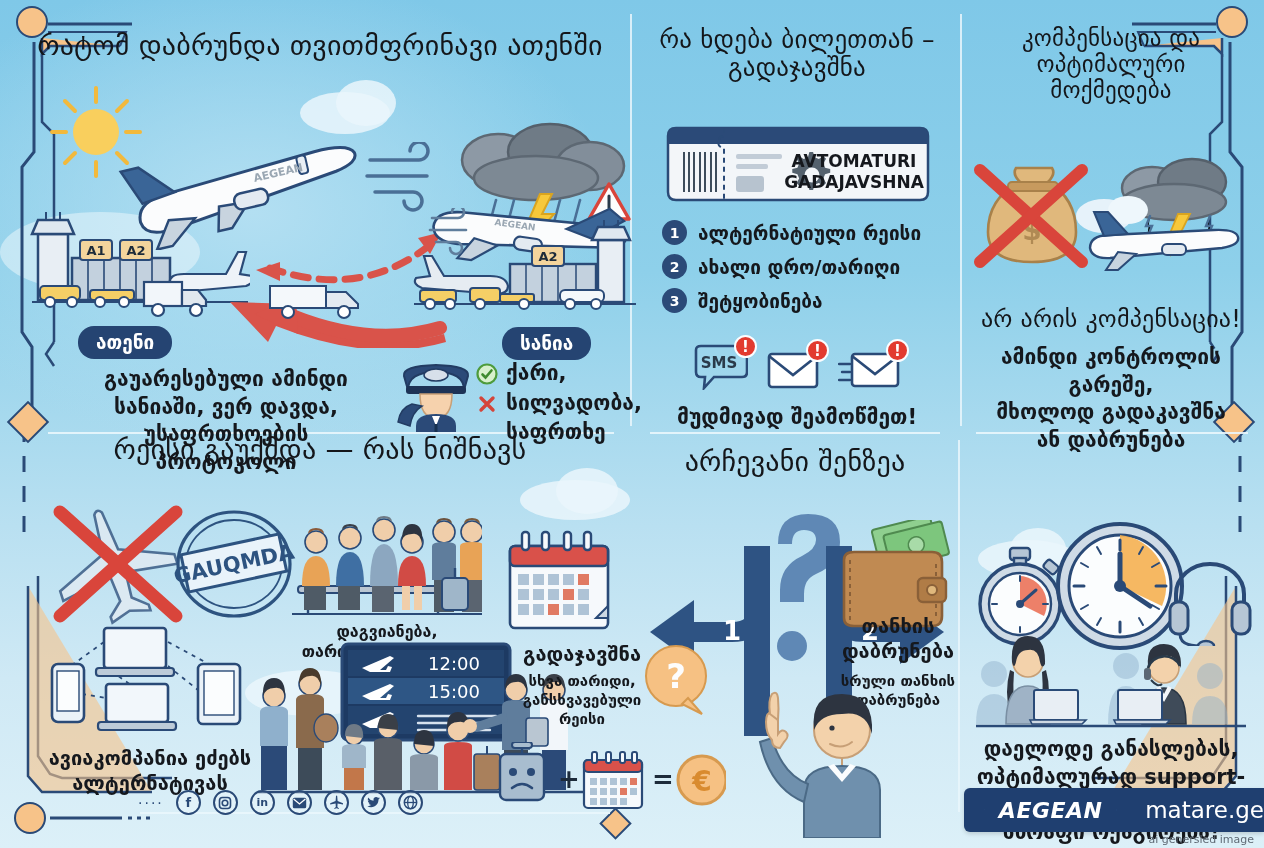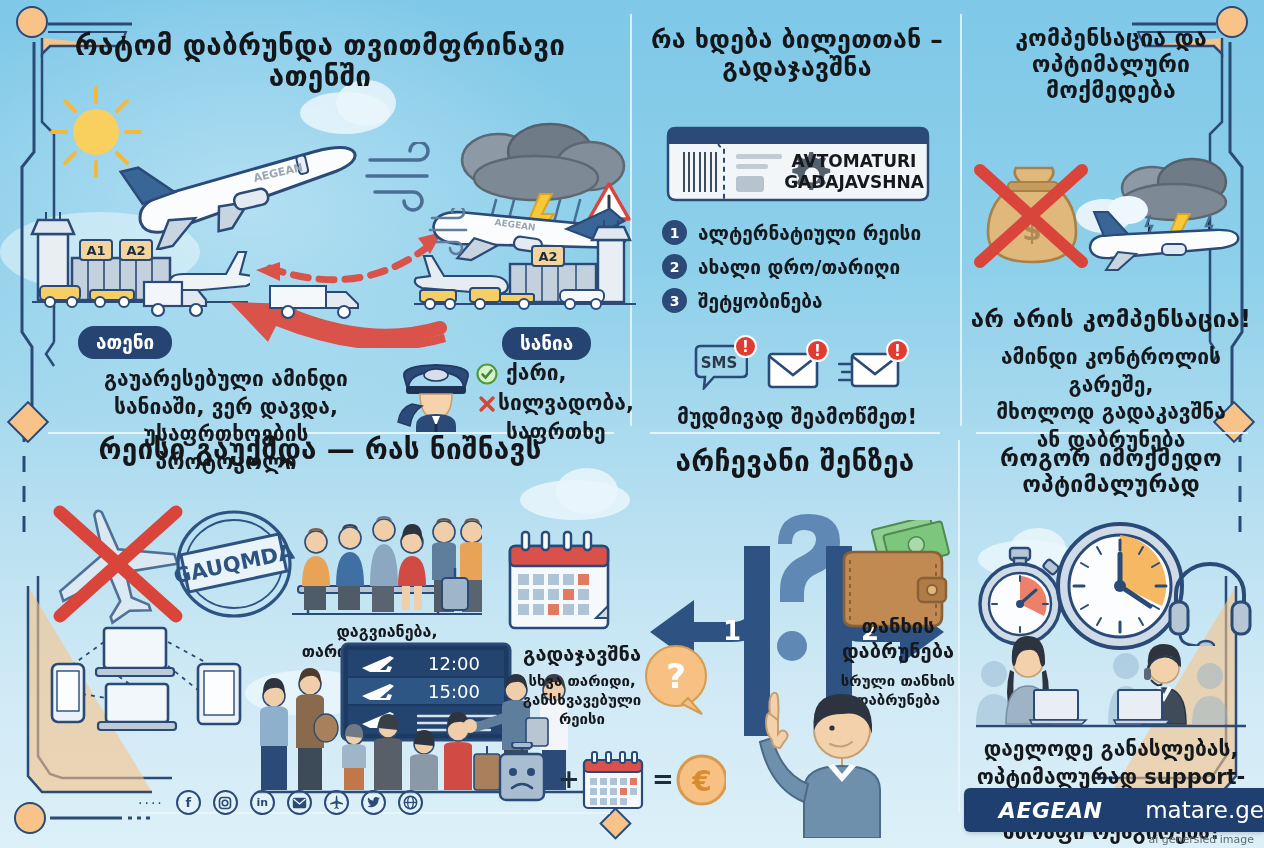--- a/index.html
+++ b/index.html
@@ -25,21 +25,21 @@
   .br { bottom: 2px; right: 2px; }
 
   
   .panel { position: absolute; }
 
   
   .vline { position: absolute; width: 2px; background: #e9f6fc; opacity: .85; }
   .hline { position: absolute; height: 2px; background: #e9f6fc; opacity: .9; }
 
   h1.title, h2.title {
-    font-weight: 700;
+    font-weight: 400;
     color: #14161a;
     text-align: center;
     line-height: 1.12;
     letter-spacing: .2px;
   }
   .t-big { font-size: 28px; }
   .t-mid { font-size: 25px; }
   .t-sm  { font-size: 23px; }
 
   .body-text {
@@ -361,21 +361,21 @@
       <path d="M20 56 Q8 60 6 74 L18 78 Q20 64 30 58Z" fill="#2b4a78" stroke="#223c63" stroke-width="1.5"></path>
     </svg>
     <div style="position:absolute;left:456px;top:330px;">
       <div class="row" style="justify-content:flex-start;gap:8px;margin-bottom:2px;">
         <svg width="22" height="22">
             <circle cx="11" cy="11" r="9.5" fill="#d8f0cd" stroke="#4e9b3c" stroke-width="2.2"></circle>
             <path d="M6.5 11.5 L9.5 14.5 L15.5 7.5" fill="none" stroke="#3f8a2f" stroke-width="2.6" stroke-linecap="round"></path>
           </svg>
         <span class="body-text strongline" style="text-align:left">ქარი,</span>
       </div>
-      <div class="row" style="justify-content:flex-start;margin-bottom:2px;">
+      <div class="row" style="justify-content:flex-start;gap:8px;margin-bottom:2px;">
         <svg width="22" height="22">
             <path d="M5 5 L17 17 M17 5 L5 17" stroke="#d4453a" stroke-width="3.4" stroke-linecap="round"></path>
           </svg>
         <span class="body-text strongline" style="text-align:left">სილვადობა,</span>
       </div>
       <div class="row" style="justify-content:flex-start;gap:8px;">
         <span style="width:22px"></span>
         <span class="body-text strongline" style="text-align:left">საფრთხე</span>
       </div>
     </div>
@@ -591,20 +591,22 @@
       <g>
         <rect x="14" y="40" width="32" height="58" rx="6" fill="#eaf2f8" stroke="#2a4a77" stroke-width="2.6"></rect>
         <rect x="19" y="47" width="22" height="40" fill="#fbfdfe" stroke="#2a4a77" stroke-width="1.4"></rect>
       </g>
 
       <g>
         <rect x="160" y="40" width="42" height="60" rx="5" fill="#eaf2f8" stroke="#2a4a77" stroke-width="2.6"></rect>
         <rect x="166" y="47" width="30" height="44" fill="#fbfdfe" stroke="#2a4a77" stroke-width="1.4"></rect>
       </g>
     </svg>
+    <div style="position:absolute;left:10px;top:312px;width:240px;white-space:pre-line;" class="caption big">ავიაკომპანია ეძებს
+ალტერნატივას</div>
 
     <svg style="position:absolute;left:238px;top:208px;" width="330" height="160">
       <rect x="84" y="2" width="168" height="96" rx="6" fill="#1d3a63" stroke="#2a4a77" stroke-width="3"></rect>
       <rect x="90" y="8" width="156" height="26" fill="#23446f"></rect>
       <rect x="90" y="36" width="156" height="26" fill="#2e5685"></rect>
       <rect x="90" y="64" width="156" height="28" fill="#23446f"></rect>
       <path d="M104 26 L132 14 L136 16 L122 28 L128 28 L130 24 L134 25 L132 30 L112 30Z" fill="#fff"></path>
       <path d="M104 54 L132 42 L136 44 L122 56 L128 56 L130 52 L134 53 L132 58 L112 58Z" fill="#fff"></path>
       <path d="M104 82 L132 70 L136 72 L122 84 L128 84 L130 80 L134 81 L132 86 L112 86Z" fill="#fff"></path>
       <text x="196" y="28" text-anchor="middle" font-size="18" font-weight="400" fill="#fff" font-family="DejaVu Sans, sans-serif">12:00</text>
@@ -831,22 +833,20 @@
       <path d="M82 88 L96 104 L110 88 L104 86 L96 96 L88 86Z" fill="#fbfdfe"></path>
       <path d="M62 106 Q36 96 26 60 L14 64 Q24 110 58 124Z" fill="#6f90ad" stroke="#4b6a86" stroke-width="2"></path>
       <path d="M26 62 Q20 56 20 44 Q20 34 26 34 Q32 34 32 44 L32 56 Q36 50 40 54 Q44 58 38 64 L34 70 Q26 70 26 62Z" fill="#f3d2ab" stroke="#c79f76" stroke-width="2"></path>
       <path d="M24 36 Q22 22 26 16 Q31 12 32 20 Q33 30 32 42Z" fill="#f3d2ab" stroke="#c79f76" stroke-width="2"></path>
       <circle cx="86" cy="50" r="2.6" fill="#2d3440"></circle>
       <path d="M84 66 Q96 72 106 64" fill="none" stroke="#c79f76" stroke-width="2" stroke-linecap="round"></path>
     </svg>
   </div>
 
   <div class="panel" style="left:968px;top:446px;width:286px;height:390px;">
-    <h2 class="title t-sm" style="white-space:pre-line">როგორ იმოქმედო
-ოპტიმალურად</h2>
 
     <svg style="position:absolute;left:6px;top:100px;" width="92" height="104">
       <rect x="36" y="2" width="20" height="12" rx="3" fill="#b6c6d5" stroke="#2a4a77" stroke-width="2.4"></rect>
       <rect x="40" y="12" width="12" height="10" fill="#b6c6d5" stroke="#2a4a77" stroke-width="2.4"></rect>
       <circle cx="46" cy="58" r="40" fill="#cfdbe6" stroke="#2a4a77" stroke-width="3.4"></circle>
       <circle cx="46" cy="58" r="31" fill="#fbfdfe" stroke="#2a4a77" stroke-width="2.4"></circle>
       <path d="M46 58 L46 30 A28 28 0 0 1 70 70 Z" fill="#ea6a4f" opacity=".85"></path>
       <g stroke="#2a4a77" stroke-width="2" stroke-linecap="round">
         <line x1="46" y1="30" x2="46" y2="35"></line>
           <line x1="74" y1="58" x2="69" y2="58"></line>

